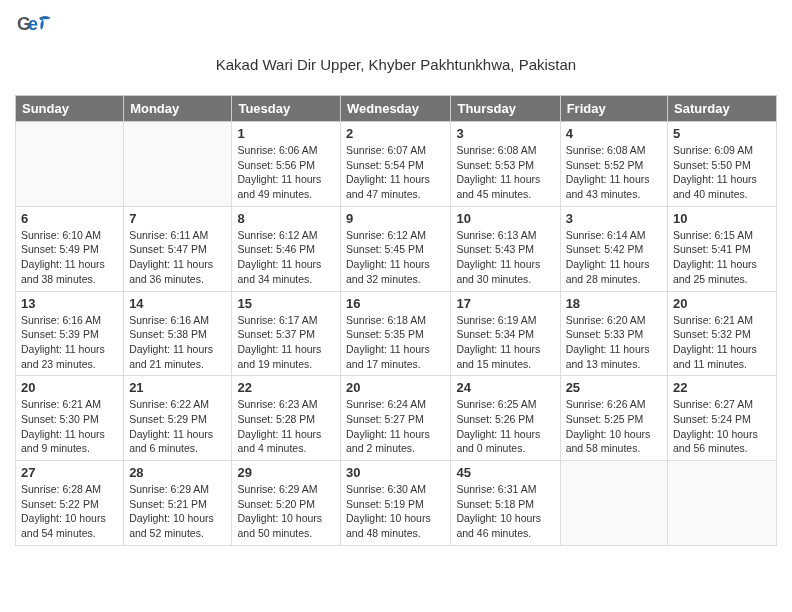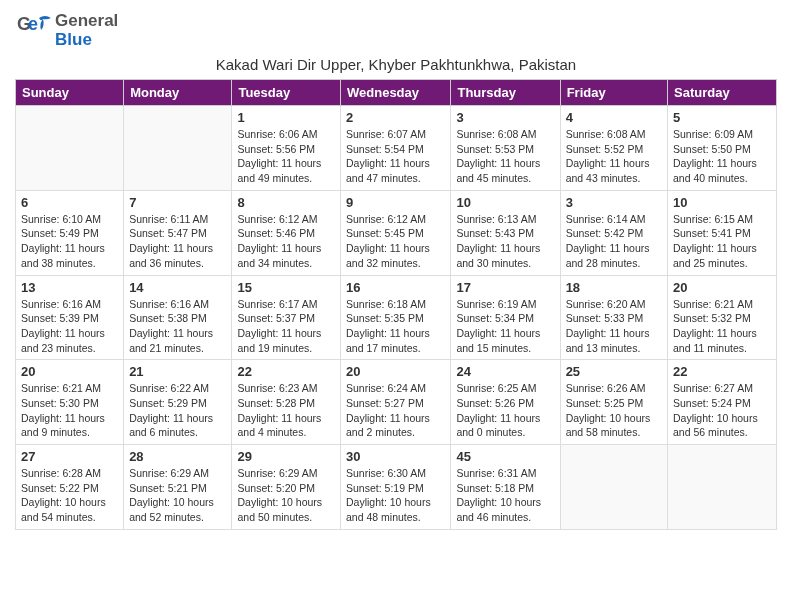--- a/index.html
+++ b/index.html
@@ -1,21 +1,21 @@
 <!DOCTYPE html>
 <html><head>
   <meta charset="utf-8">
   <style>
     * { box-sizing: border-box; margin: 0; padding: 0; }
     body { font-family: Arial, sans-serif; background: #fff; width: 792px; min-height: 612px; }
     .container { width: 792px; padding: 10px 15px; }
     .header-top { display: flex; align-items: flex-start; justify-content: space-between; margin-bottom: 4px; }
-    .location-title { text-align: center; font-size: 15px; color: #333; margin-bottom: 6px; }
+    .location-title { text-align: center; font-size: 15px; color: #333; margin-bottom: 22px; }
     .calendar { width: 100%; border-collapse: collapse; }
-    .calendar th { background: #701a75; color: #fff; text-align: left; padding: 5px 6px; font-size: 13px; border: 1px solid #ccc; }
+    .calendar th { background: #737373; color: #fff; text-align: left; padding: 5px 6px; font-size: 13px; border: 1px solid #ccc; }
     .calendar td { vertical-align: top; padding: 4px 5px; font-size: 11px; color: #333; border: 1px solid #ddd; width: 113px; min-height: 80px; }
     .day-num { font-size: 13px; font-weight: bold; display: block; margin-bottom: 2px; }
     .day-info { font-size: 10.5px; line-height: 1.4; color: #333; }
     .empty-cell { background: #f9f9f9; }
     .logo-wrapper { display: flex; align-items: center; gap: 2px; }
     .logo-text { display: flex; flex-direction: column; line-height: 1; }
   </style>
 </head>
 <body>
 
@@ -23,24 +23,20 @@
   <div class="header-top">
     <div class="logo-wrapper">
       <div>
         <svg width="38" height="38" viewBox="0 0 38 38">
           <text x="2" y="20" font-size="18" font-weight="bold" fill="#555">G</text>
           <text x="13" y="20" font-size="18" font-weight="bold" fill="#1a6bbf">e</text>
 
           <path d="M24 8 Q30 4 36 8 Q32 10 28 9 Q26 12 24 8Z" fill="#1a6bbf"></path>
           <path d="M28 9 Q30 16 26 20 Q24 14 28 9Z" fill="#1a6bbf"></path>
         </svg>
-      </div>
-      <div class="logo-text">
-        <span style="font-size:17px; font-weight:bold; color:#555; line-height:1.1;">General</span>
-        <span style="font-size:17px; font-weight:bold; color:#1a6bbf; line-height:1.1;">Blue</span>
       </div>
     </div>
   </div>
   <div class="location-title">Kakad Wari Dir Upper, Khyber Pakhtunkhwa, Pakistan</div>
 
   <table class="calendar">
     <thead>
       <tr>
       <th>Sunday</th>
           <th>Monday</th>

